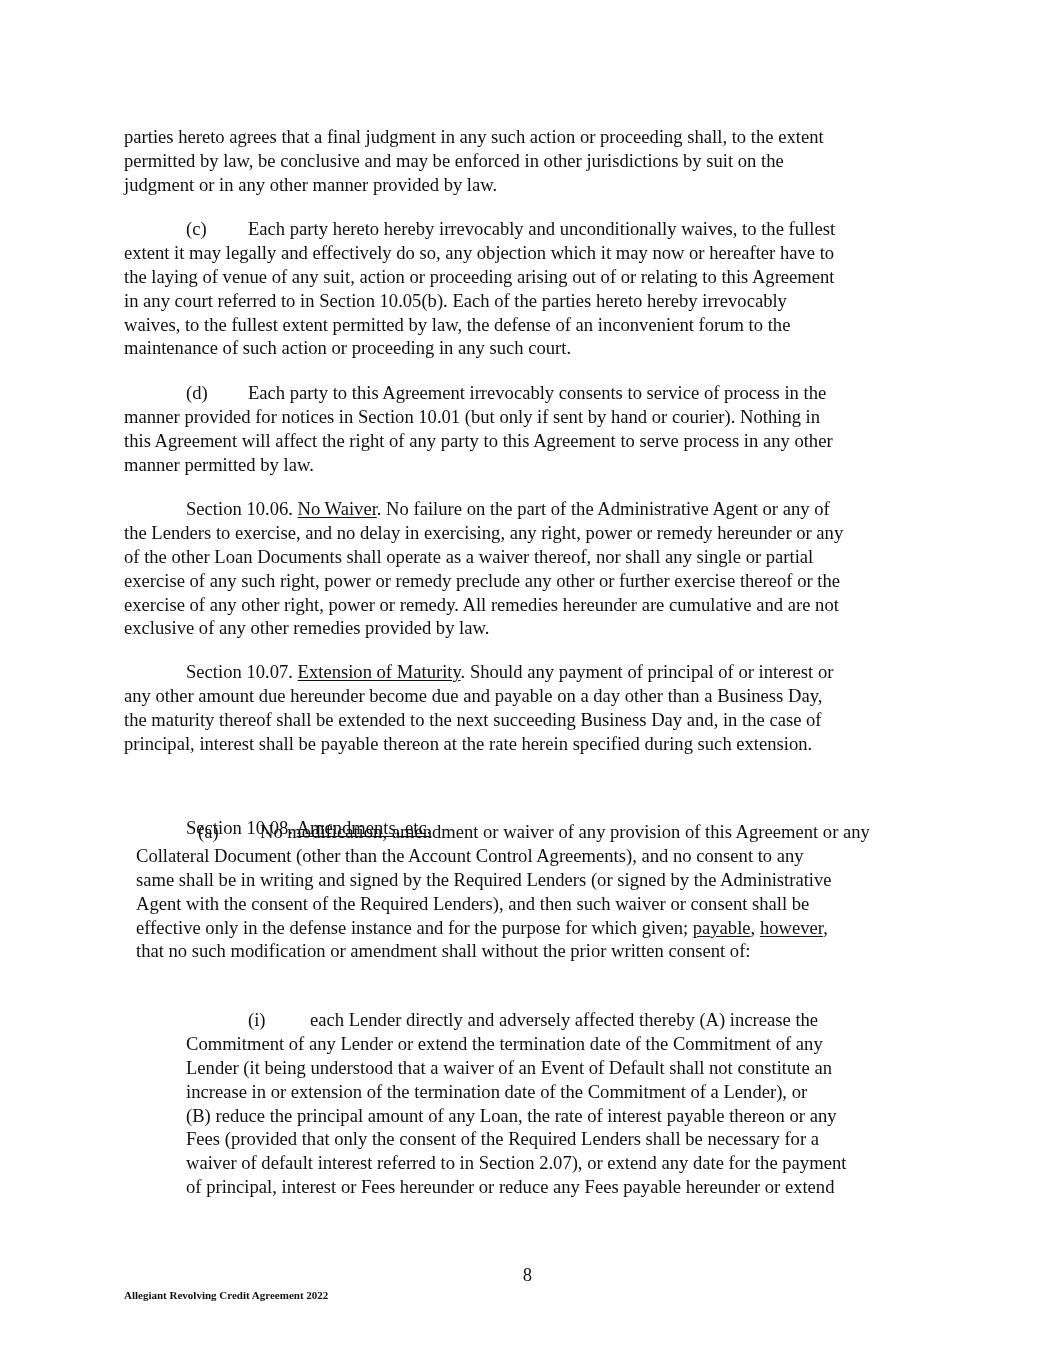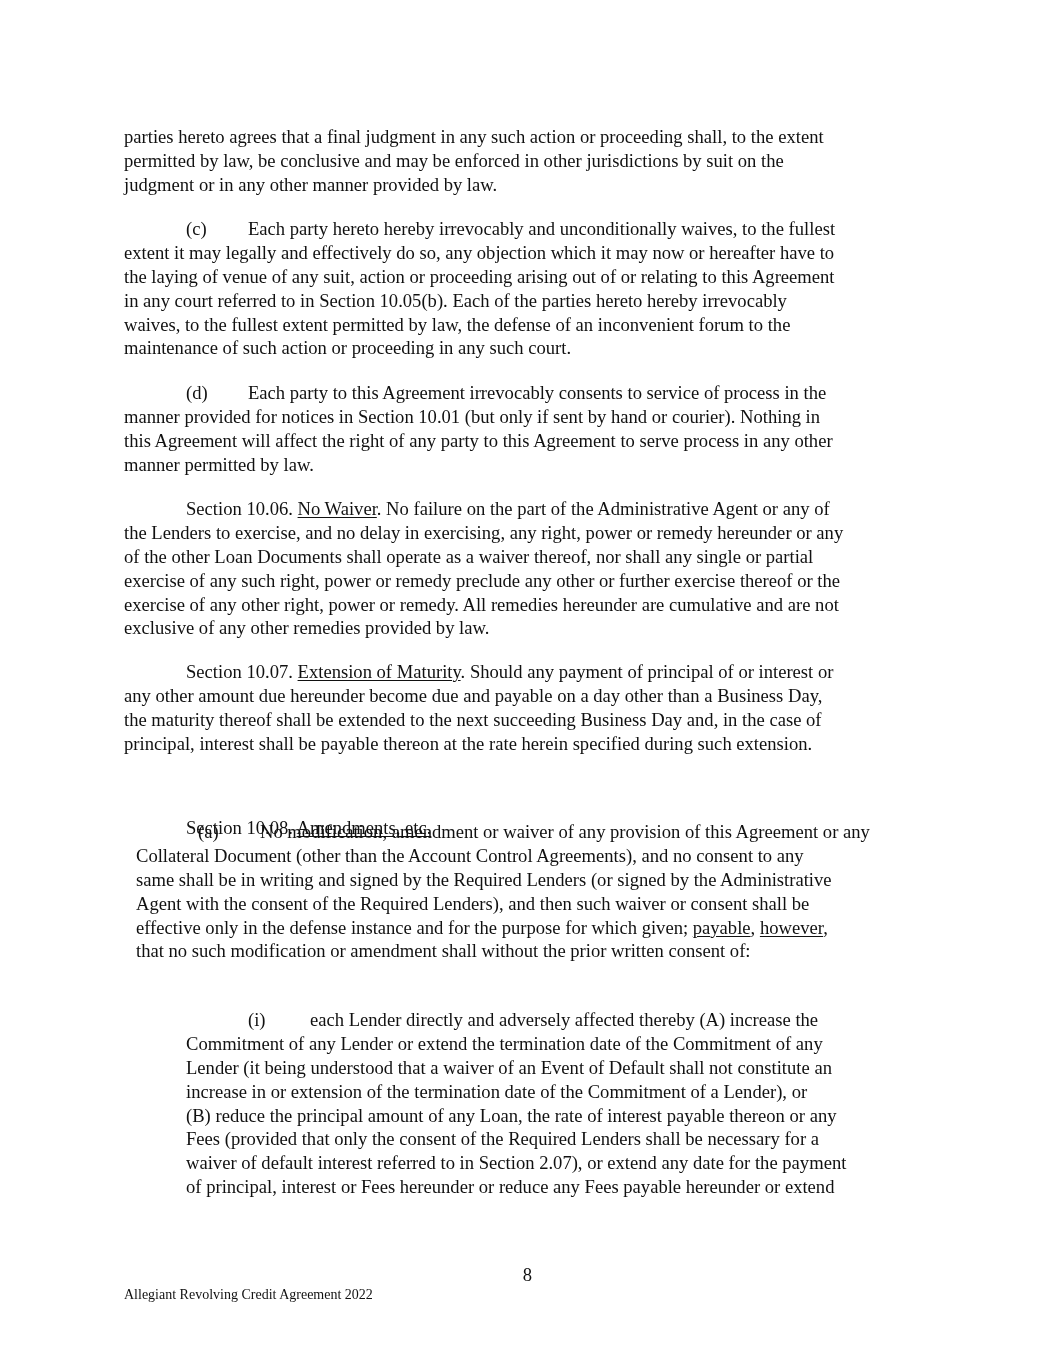--- a/index.html
+++ b/index.html
@@ -55,22 +55,23 @@
       top: 1264px;
       left: 0;
       width: 1055px;
       text-align: center;
       font-size: 18.6px;
     }
     .footer {
       position: absolute;
       left: 124px;
       top: 1287px;
-      font-size: 14px;
+      font-size: 11px;
       line-height: 16px;
+      font-weight: bold;
     }
   </style>
 </head>
 <body>
 
 <div class="page">
 
   <div class="para" style="top:125px;">
     <span class="line">parties hereto agrees that a final judgment in any such action or proceeding shall, to the extent</span>
     <span class="line">permitted by law, be conclusive and may be enforced in other jurisdictions by suit on the</span>

